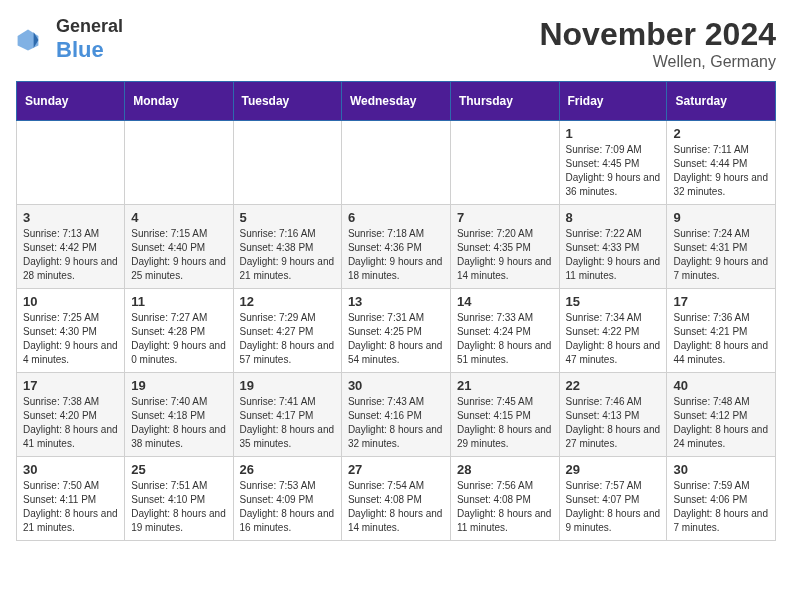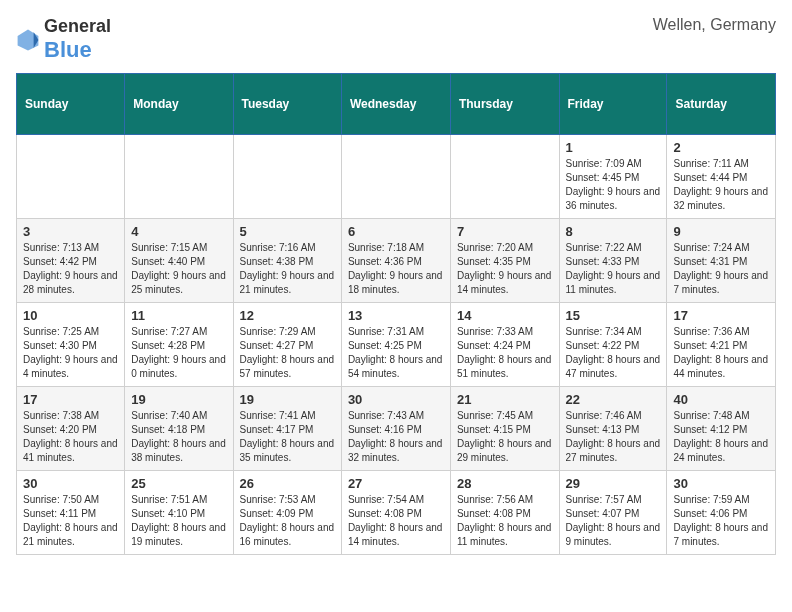--- a/index.html
+++ b/index.html
@@ -12,21 +12,21 @@
     }
     .header-section {
       display: flex;
       justify-content: space-between;
       align-items: flex-start;
       margin-bottom: 10px;
     }
     .logo {
       display: flex;
       align-items: center;
-      gap: 4px;
+      gap: 16px;
     }
     .logo-text-general {
       font-size: 18px;
       font-weight: bold;
       color: #333;
     }
     .logo-text-blue {
       font-size: 22px;
       font-weight: bold;
       color: #4a90d9;
@@ -45,26 +45,26 @@
     }
     .location {
       font-size: 16px;
       color: #555;
     }
     .calendar {
       width: 100%;
       border-collapse: collapse;
     }
     .calendar th {
-      background: #0f766e;
+      background: #4c1d95;
       color: #fff;
       font-size: 12px;
       font-weight: bold;
       text-align: left;
-      padding: 23px 8px;
+      padding: 12px 8px;
       border: 1px solid #2d6aad;
     }
     .calendar td {
       vertical-align: top;
       font-size: 10px;
       color: #333;
       padding: 5px 6px;
       border: 1px solid #d0d0d0;
       width: 110px;
       min-height: 80px;
@@ -97,20 +97,21 @@
     <svg class="logo-icon" viewBox="0 0 30 30" xmlns="http://www.w3.org/2000/svg">
       <polygon points="15,2 28,10 28,22 15,28 2,22 2,10" fill="#4a90d9" opacity="0.7"></polygon>
       <polygon points="22,5 28,15 22,25" fill="#2d6aad"></polygon>
     </svg>
     <div>
       <span class="logo-text-general">General</span><br>
       <span class="logo-text-blue">Blue</span>
     </div>
   </div>
   <div class="title-section">
+    <div class="month-title">November 2024</div>
     <div class="location">Wellen, Germany</div>
   </div>
 </div>
 
 <table class="calendar">
   <thead>
     <tr>
     <th>Sunday</th>
         <th>Monday</th>
         <th>Tuesday</th>

